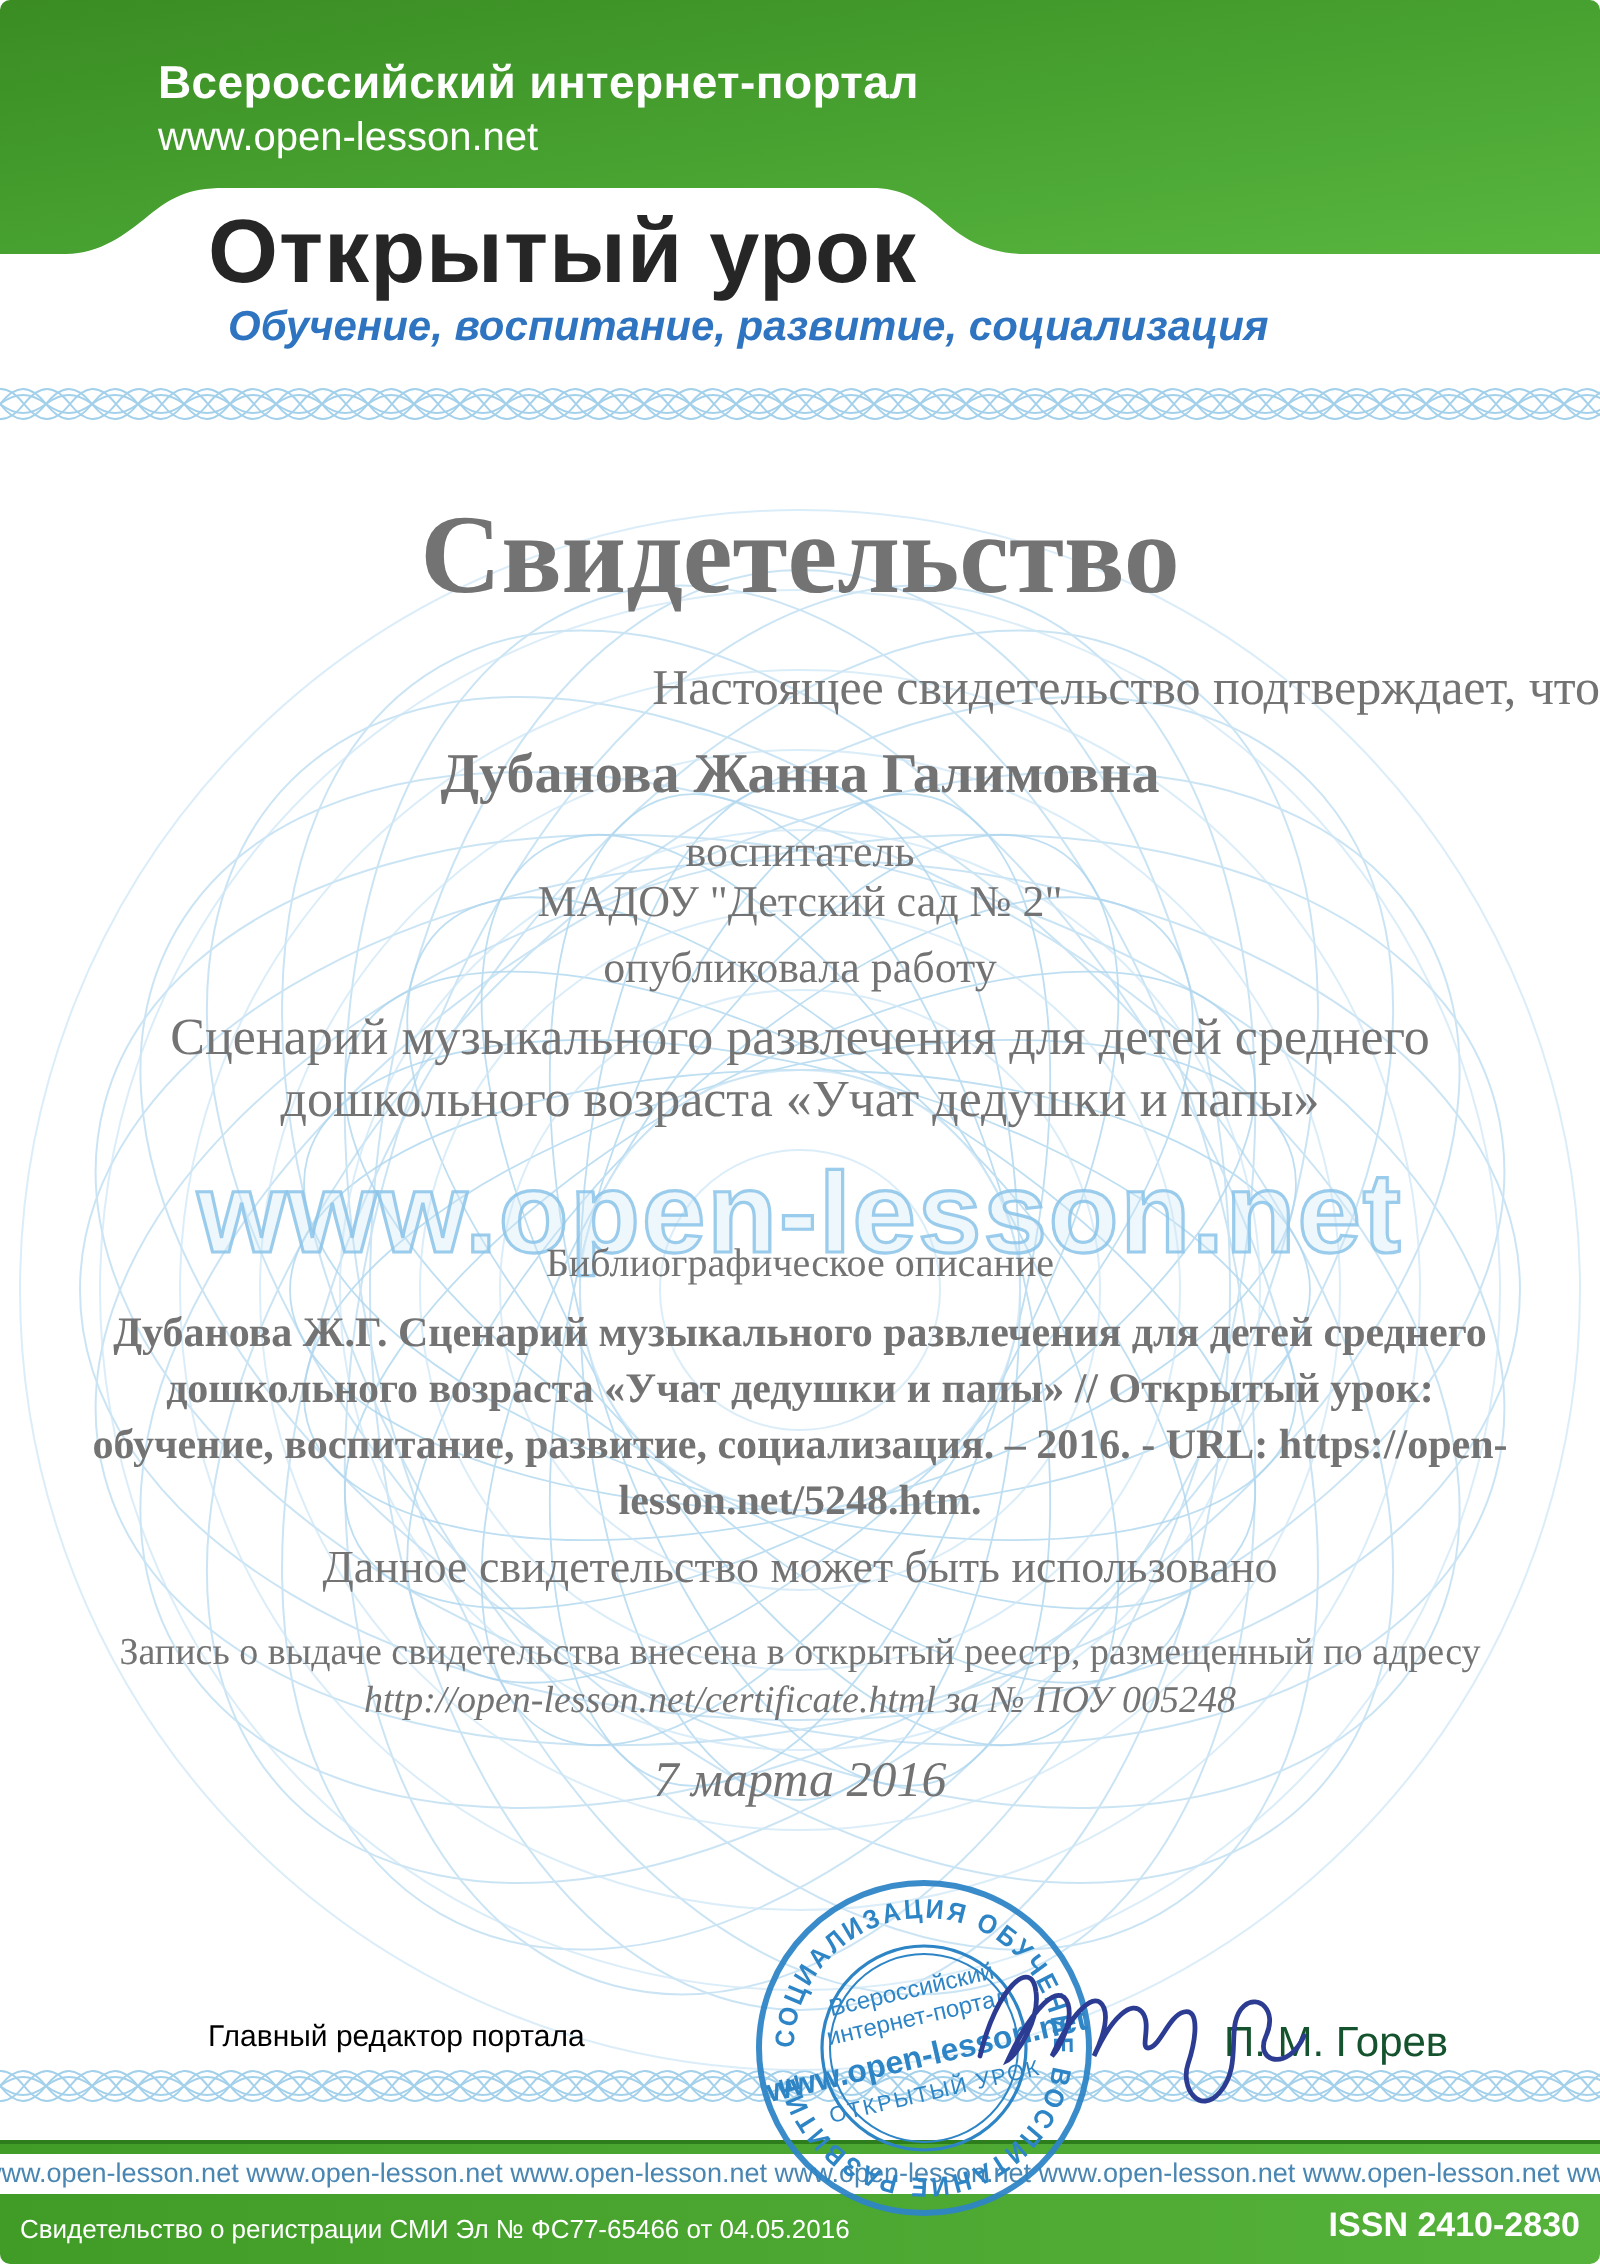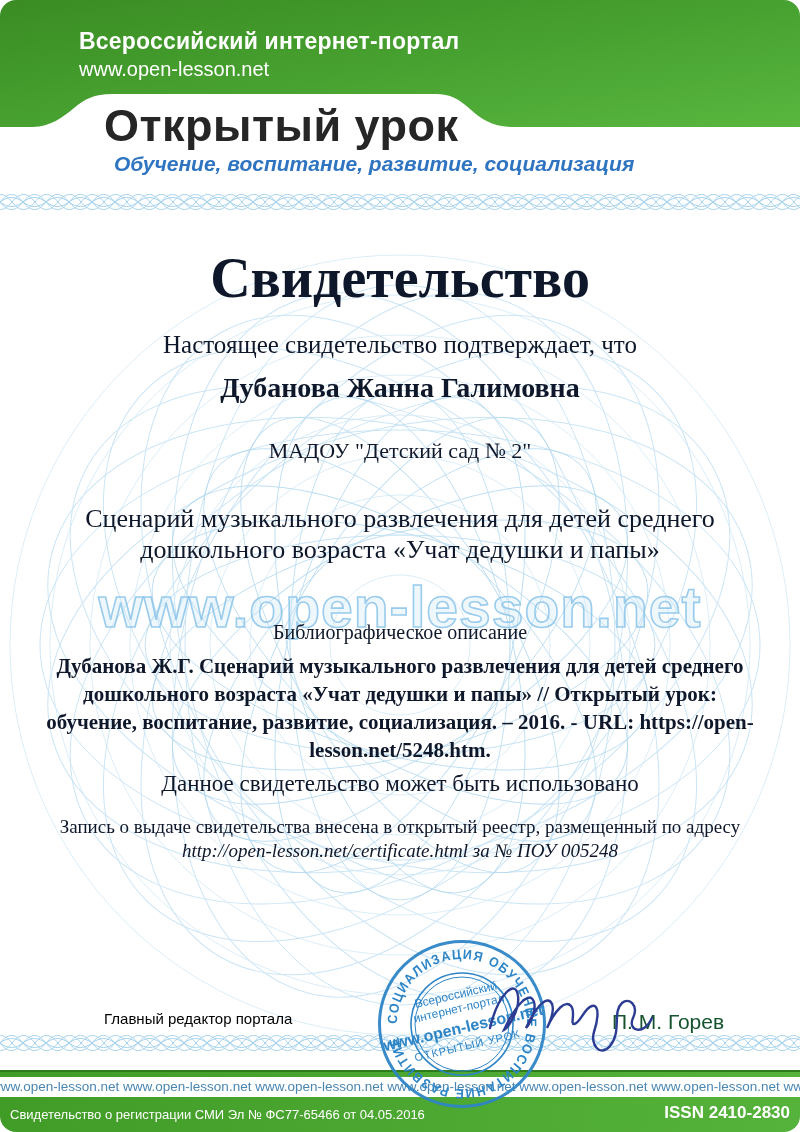--- a/index.html
+++ b/index.html
@@ -1,18 +1,18 @@
 <!DOCTYPE html>
 <html><head>
 <meta charset="utf-8">
 <style>
   html,body{margin:0;padding:0;background:#ffffff;}
   .page{
     position:relative;width:800px;height:1132px;margin:0 auto;
-    background:#ffffff;overflow:hidden;border-radius:16px;
+    background:#ffffff;overflow:hidden;border-radius:5px;
     font-family:"Liberation Sans", sans-serif;
   }
   
   .header-svg{position:absolute;left:0;top:0;z-index:2;}
   .portal-line{position:absolute;left:79px;top:28px;z-index:3;color:#ffffff;
     font-size:23px;font-weight:bold;letter-spacing:.2px;}
   .site-url{position:absolute;left:79px;top:58px;z-index:3;color:#ffffff;font-size:20px;}
   .brand-title{position:absolute;left:104px;top:100px;z-index:3;color:#262626;
     font-size:45px;font-weight:bold;letter-spacing:.5px;}
   .brand-subtitle{position:absolute;left:114px;top:152px;z-index:3;color:#2f74c0;
@@ -20,23 +20,23 @@
   
   .band{position:absolute;left:0;z-index:0;}
   .band.top{top:191px;}
   .band.bottom{top:1032px;}
   .rosette{position:absolute;left:0;top:214px;z-index:0;}
   .watermark{position:absolute;left:0;right:0;top:574px;z-index:0;text-align:center;
     font-size:57px;font-weight:bold;color:rgba(205,231,247,0.35);
     -webkit-text-stroke:1.6px rgba(138,195,233,0.85);letter-spacing:1px;}
   
   .ct{position:absolute;left:0;right:0;text-align:center;z-index:1;
-    font-family:"Liberation Serif", serif;color:#0f172a;}
+    font-family:"Liberation Serif", serif;color:#737373;}
   .cert-title{top:246px;font-size:56px;font-weight:bold;}
-  .confirm-line{top:331px;font-size:25px;}
+  .confirm-line{top:331px;font-size:25px;text-align:right;}
   .recipient-name{top:372px;font-size:28px;font-weight:bold;}
   .recipient-pos{top:413px;font-size:22px;}
   .recipient-org{top:438px;font-size:22px;}
   .published-line{top:471px;font-size:22px;}
   .work-title{top:504px;left:50px;right:50px;font-size:26px;font-weight:normal;line-height:1.18;}
   .bib-heading{top:621px;font-size:20px;}
   .bib-text{top:653px;left:42px;right:42px;font-size:21px;font-weight:bold;line-height:1.33;}
   .usage-1{top:771px;font-size:23px;}
   .usage-2{top:793px;font-size:19px;}
   .registry-1{top:816px;font-size:19px;}
@@ -138,27 +138,30 @@
           <circle r="390"></circle>
       </g>
     </g>
   </svg>
 
   <div class="watermark">www.open-lesson.net</div>
 
   <div class="ct cert-title">Свидетельство</div>
   <div class="ct confirm-line">Настоящее свидетельство подтверждает, что</div>
   <div class="ct recipient-name">Дубанова Жанна Галимовна</div>
+  <div class="ct recipient-pos">воспитатель</div>
   <div class="ct recipient-org">МАДОУ "Детский сад № 2"</div>
+  <div class="ct published-line">опубликовала работу</div>
   <div class="ct work-title">Сценарий музыкального развлечения для детей среднего  дошкольного возраста «Учат дедушки и папы»</div>
   <div class="ct bib-heading">Библиографическое описание</div>
   <div class="ct bib-text">Дубанова Ж.Г. Сценарий музыкального развлечения для детей среднего дошкольного возраста «Учат дедушки и папы» // Открытый урок: обучение, воспитание, развитие, социализация. – 2016. - URL: https://open-lesson.net/5248.htm.</div>
   <div class="ct usage-1">Данное свидетельство может быть использовано</div>
   <div class="ct registry-1">Запись о выдаче свидетельства внесена в открытый реестр, размещенный по адресу</div>
   <div class="ct registry-2">http://open-lesson.net/certificate.html за № ПОУ 005248</div>
+  <div class="ct cert-date">7 марта 2016</div>
 
   <div class="editor-label">Главный редактор портала</div>
   <div class="editor-name">П. М. Горев</div>
 
   <svg class="stamp-svg" width="190" height="190" viewBox="0 0 190 190">
     <g fill="none" stroke="#2e85c6">
       <circle cx="92" cy="92" r="82.5" stroke-width="3" opacity="0.95"></circle>
       <circle cx="92" cy="92" r="51" stroke-width="1.6"></circle>
       <circle cx="92" cy="92" r="47" stroke-width="1"></circle>
     </g>

